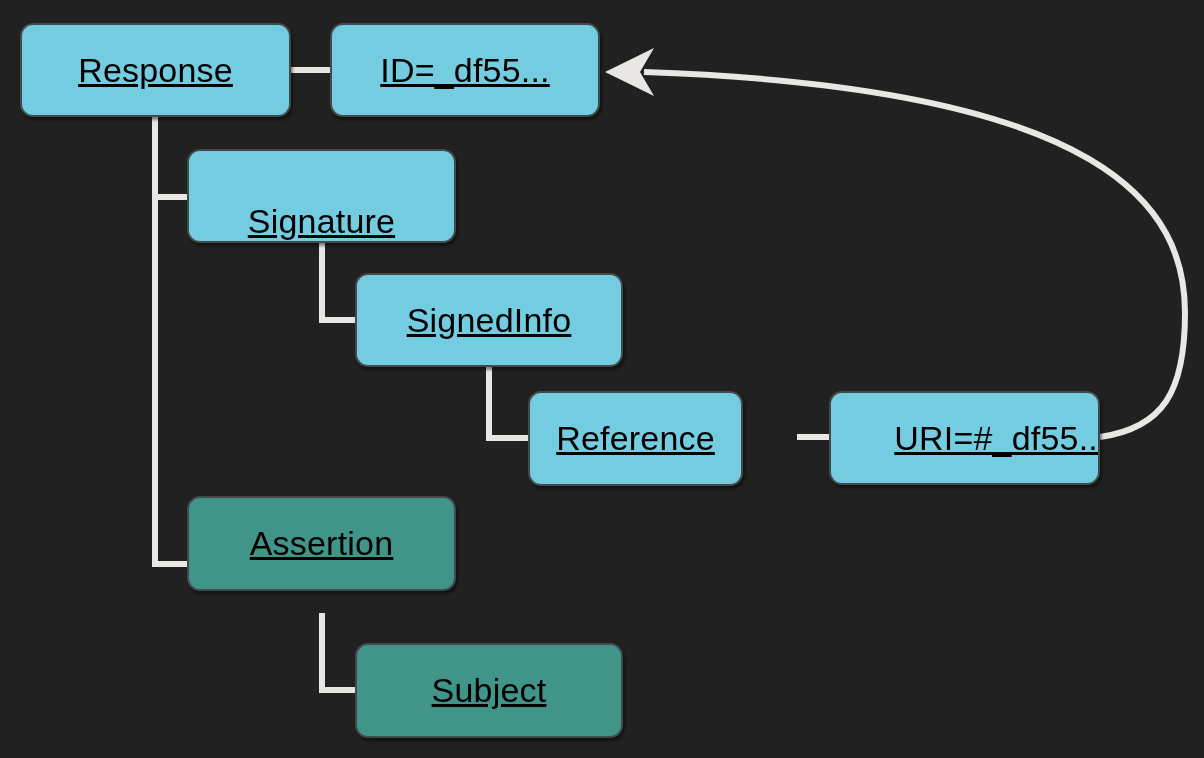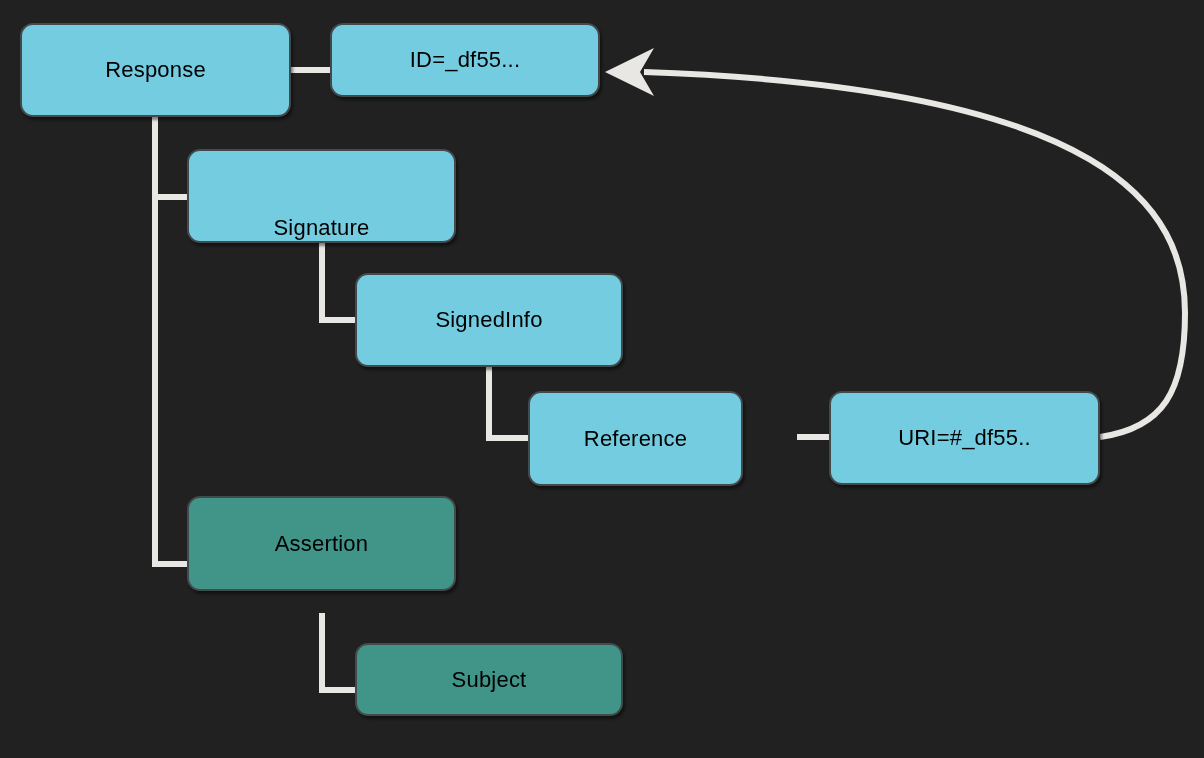--- a/index.html
+++ b/index.html
@@ -46,33 +46,34 @@
     border: 2px solid var(--node-border);
     box-shadow: 2px 3px 3px rgba(0,0,0,0.45);
     display: flex;
     align-items: center;
     justify-content: center;
   }
   .node-blue { background: var(--blue); }
   .node-teal { background: var(--teal); }
   .node-label {
     color: var(--text);
-    font-size: 22px;
+    font-size: 34px;
     letter-spacing: 0.2px;
     white-space: nowrap;
+    text-decoration: underline;
   }
   
   #node-response   { left: 20px;  top: 23px;  width: 271px; height: 94px; }
-  #node-id         { left: 330px; top: 23px;  width: 270px; height: 74px; }
+  #node-id         { left: 330px; top: 23px;  width: 270px; height: 94px; }
   #node-signature  { left: 187px; top: 149px; width: 269px; height: 94px; align-items: flex-end; }
   #node-signedinfo { left: 355px; top: 273px; width: 268px; height: 94px; text-align: center; }
   #node-reference  { left: 528px; top: 391px; width: 215px; height: 95px; }
-  #node-uri        { left: 829px; top: 391px; width: 271px; height: 94px; }
+  #node-uri        { left: 829px; top: 391px; width: 271px; height: 94px; justify-content: flex-end; }
   #node-assertion  { left: 187px; top: 496px; width: 269px; height: 95px; }
-  #node-subject    { left: 355px; top: 643px; width: 268px; height: 73px; }
+  #node-subject    { left: 355px; top: 643px; width: 268px; height: 95px; }
 </style>
 </head>
 <body>
 
 <div class="canvas">
 
   <svg class="edges" viewBox="0 0 1204 758" xmlns="http://www.w3.org/2000/svg">
 
     <path class="edge" d="M 291 70 H 330"></path>
 

